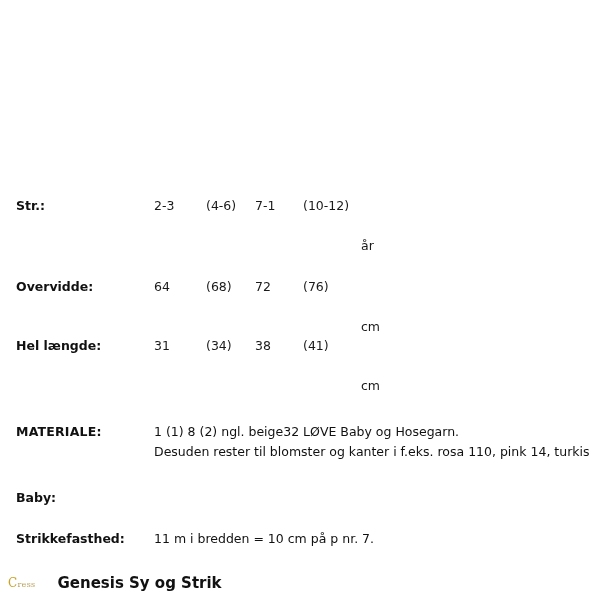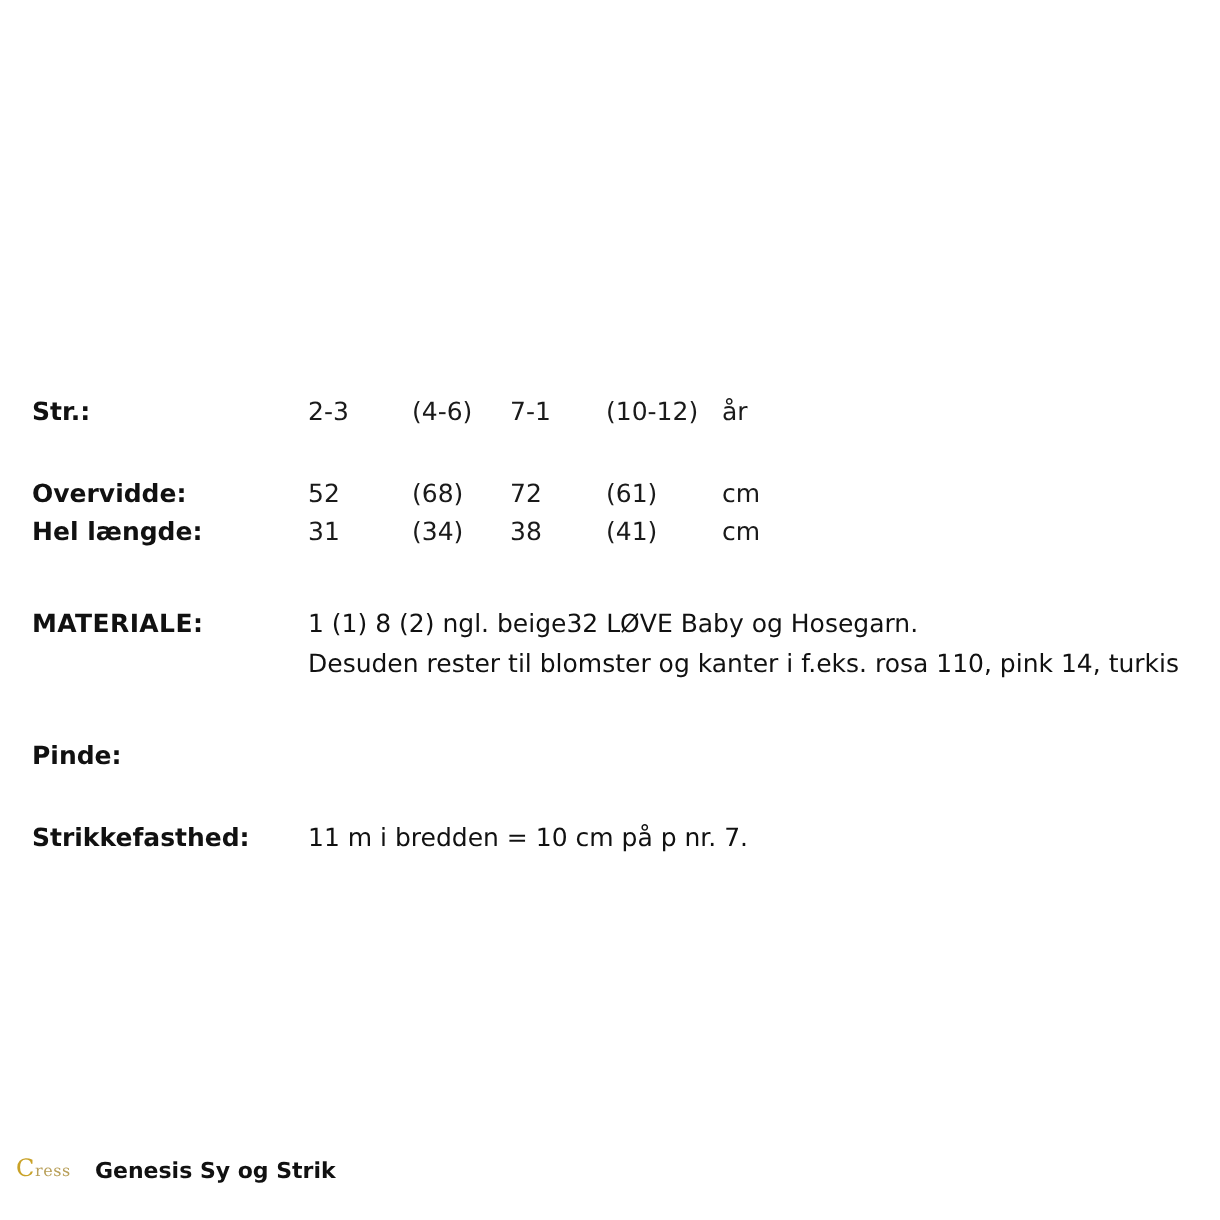--- a/index.html
+++ b/index.html
@@ -41,21 +41,21 @@
     color: #111111;
   }
   .vals {
     display: flex;
     flex: 1 1 auto;
   }
   .v1 { width: 52px; flex: 0 0 52px; }
   .v2 { width: 49px; flex: 0 0 49px; }
   .v3 { width: 48px; flex: 0 0 48px; }
   .v4 { width: 58px; flex: 0 0 58px; }
-  .v5 { width: 60px; flex: 0 0 60px; }
+  .v5 { width: 60px; flex: 0 0 60px; margin-top: 40px; }
   .gap-md { height: 22px; }
   .gap-lg { height: 27px; }
   .text-col {
     flex: 1 1 auto;
     font-weight: normal;
     color: #111111;
   }
   .text-col div {
     line-height: 19.5px;
     white-space: nowrap;
@@ -65,39 +65,40 @@
   }
   .material-block .label-col {
     font-weight: bold;
     letter-spacing: 0.2px;
   }
   .footer {
     position: absolute;
     left: 8px;
     bottom: 18px;
     display: flex;
-    gap: 12px;
+    align-items: center;
+    gap: 22px;
     margin-top: 40px;
   }
   .footer-logo {
     font-size: 8px;
     color: #b9a05a;
     font-family: "DejaVu Serif", serif;
     letter-spacing: 0.3px;
     border: 0;
     position: relative;
     top: 1px;
   }
   .footer-logo .bigc {
     font-size: 12px;
     color: #c9a227;
     line-height: 8px;
   }
   .footer-text {
-    font-size: 11px;
+    font-size: 15px;
     font-weight: bold;
     color: #111111;
   }
 </style>
 </head>
 <body>
 
 <div class="page">
 
   <div class="spec-table">
@@ -111,24 +112,24 @@
         <div class="v4">(10-12)</div>
         <div class="v5">år</div>
       </div>
     </div>
 
     <div class="gap-md"></div>
 
     <div class="row">
       <div class="label-col">Overvidde:</div>
       <div class="vals">
-        <div class="v1">52</div>
+        <div class="v1">64</div>
         <div class="v2">(68)</div>
         <div class="v3">72</div>
-        <div class="v4">(61)</div>
+        <div class="v4">(76)</div>
         <div class="v5">cm</div>
       </div>
     </div>
 
     <div class="row">
       <div class="label-col">Hel længde:</div>
       <div class="vals">
         <div class="v1">31</div>
         <div class="v2">(34)</div>
         <div class="v3">38</div>
@@ -143,21 +144,21 @@
       <div class="label-col">MATERIALE:</div>
       <div class="text-col">
         <div>1 (1) 8 (2) ngl. beige32 LØVE Baby og Hosegarn.</div>
         <div>Desuden rester til blomster og kanter i f.eks. rosa 110, pink 14, turkis</div>
       </div>
     </div>
 
     <div class="gap-lg"></div>
 
     <div class="row">
-      <div class="label-col">Pinde:</div>
+      <div class="label-col">Baby:</div>
     </div>
 
     <div class="gap-md"></div>
 
     <div class="row">
       <div class="label-col">Strikkefasthed:</div>
       <div class="text-col">
         <div>11 m i bredden  =  10 cm på p nr. 7.</div>
       </div>
     </div>

